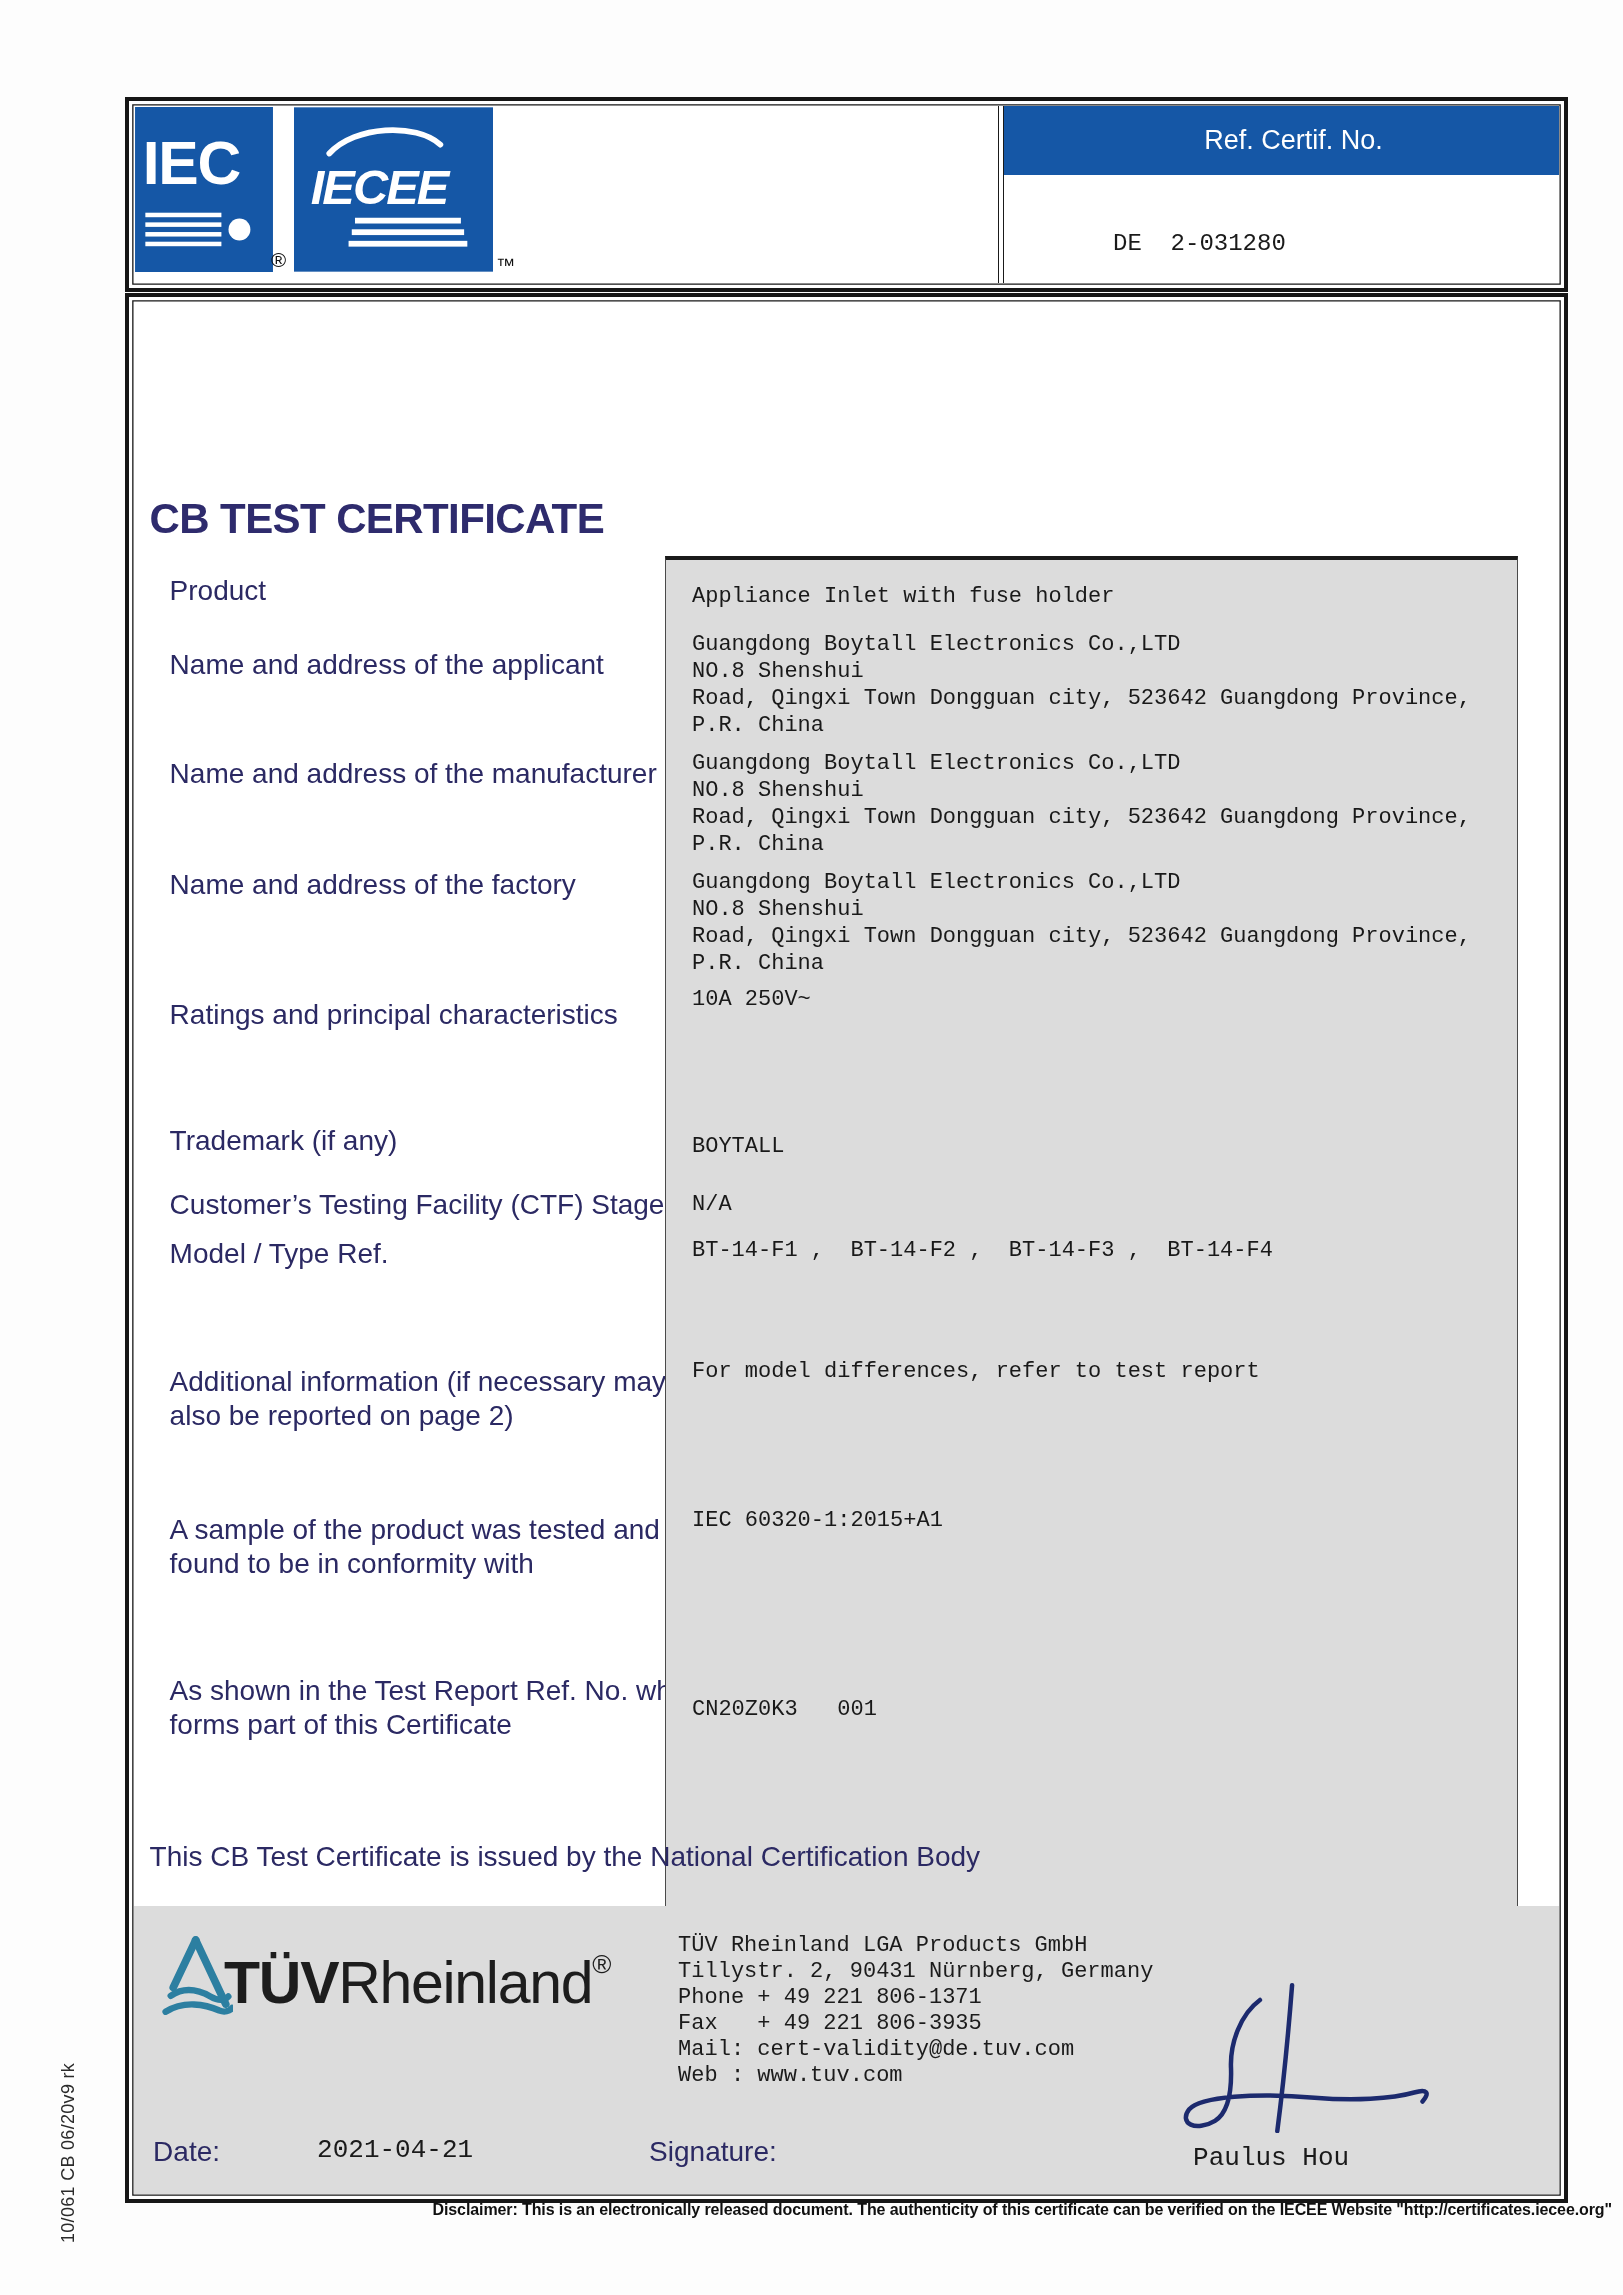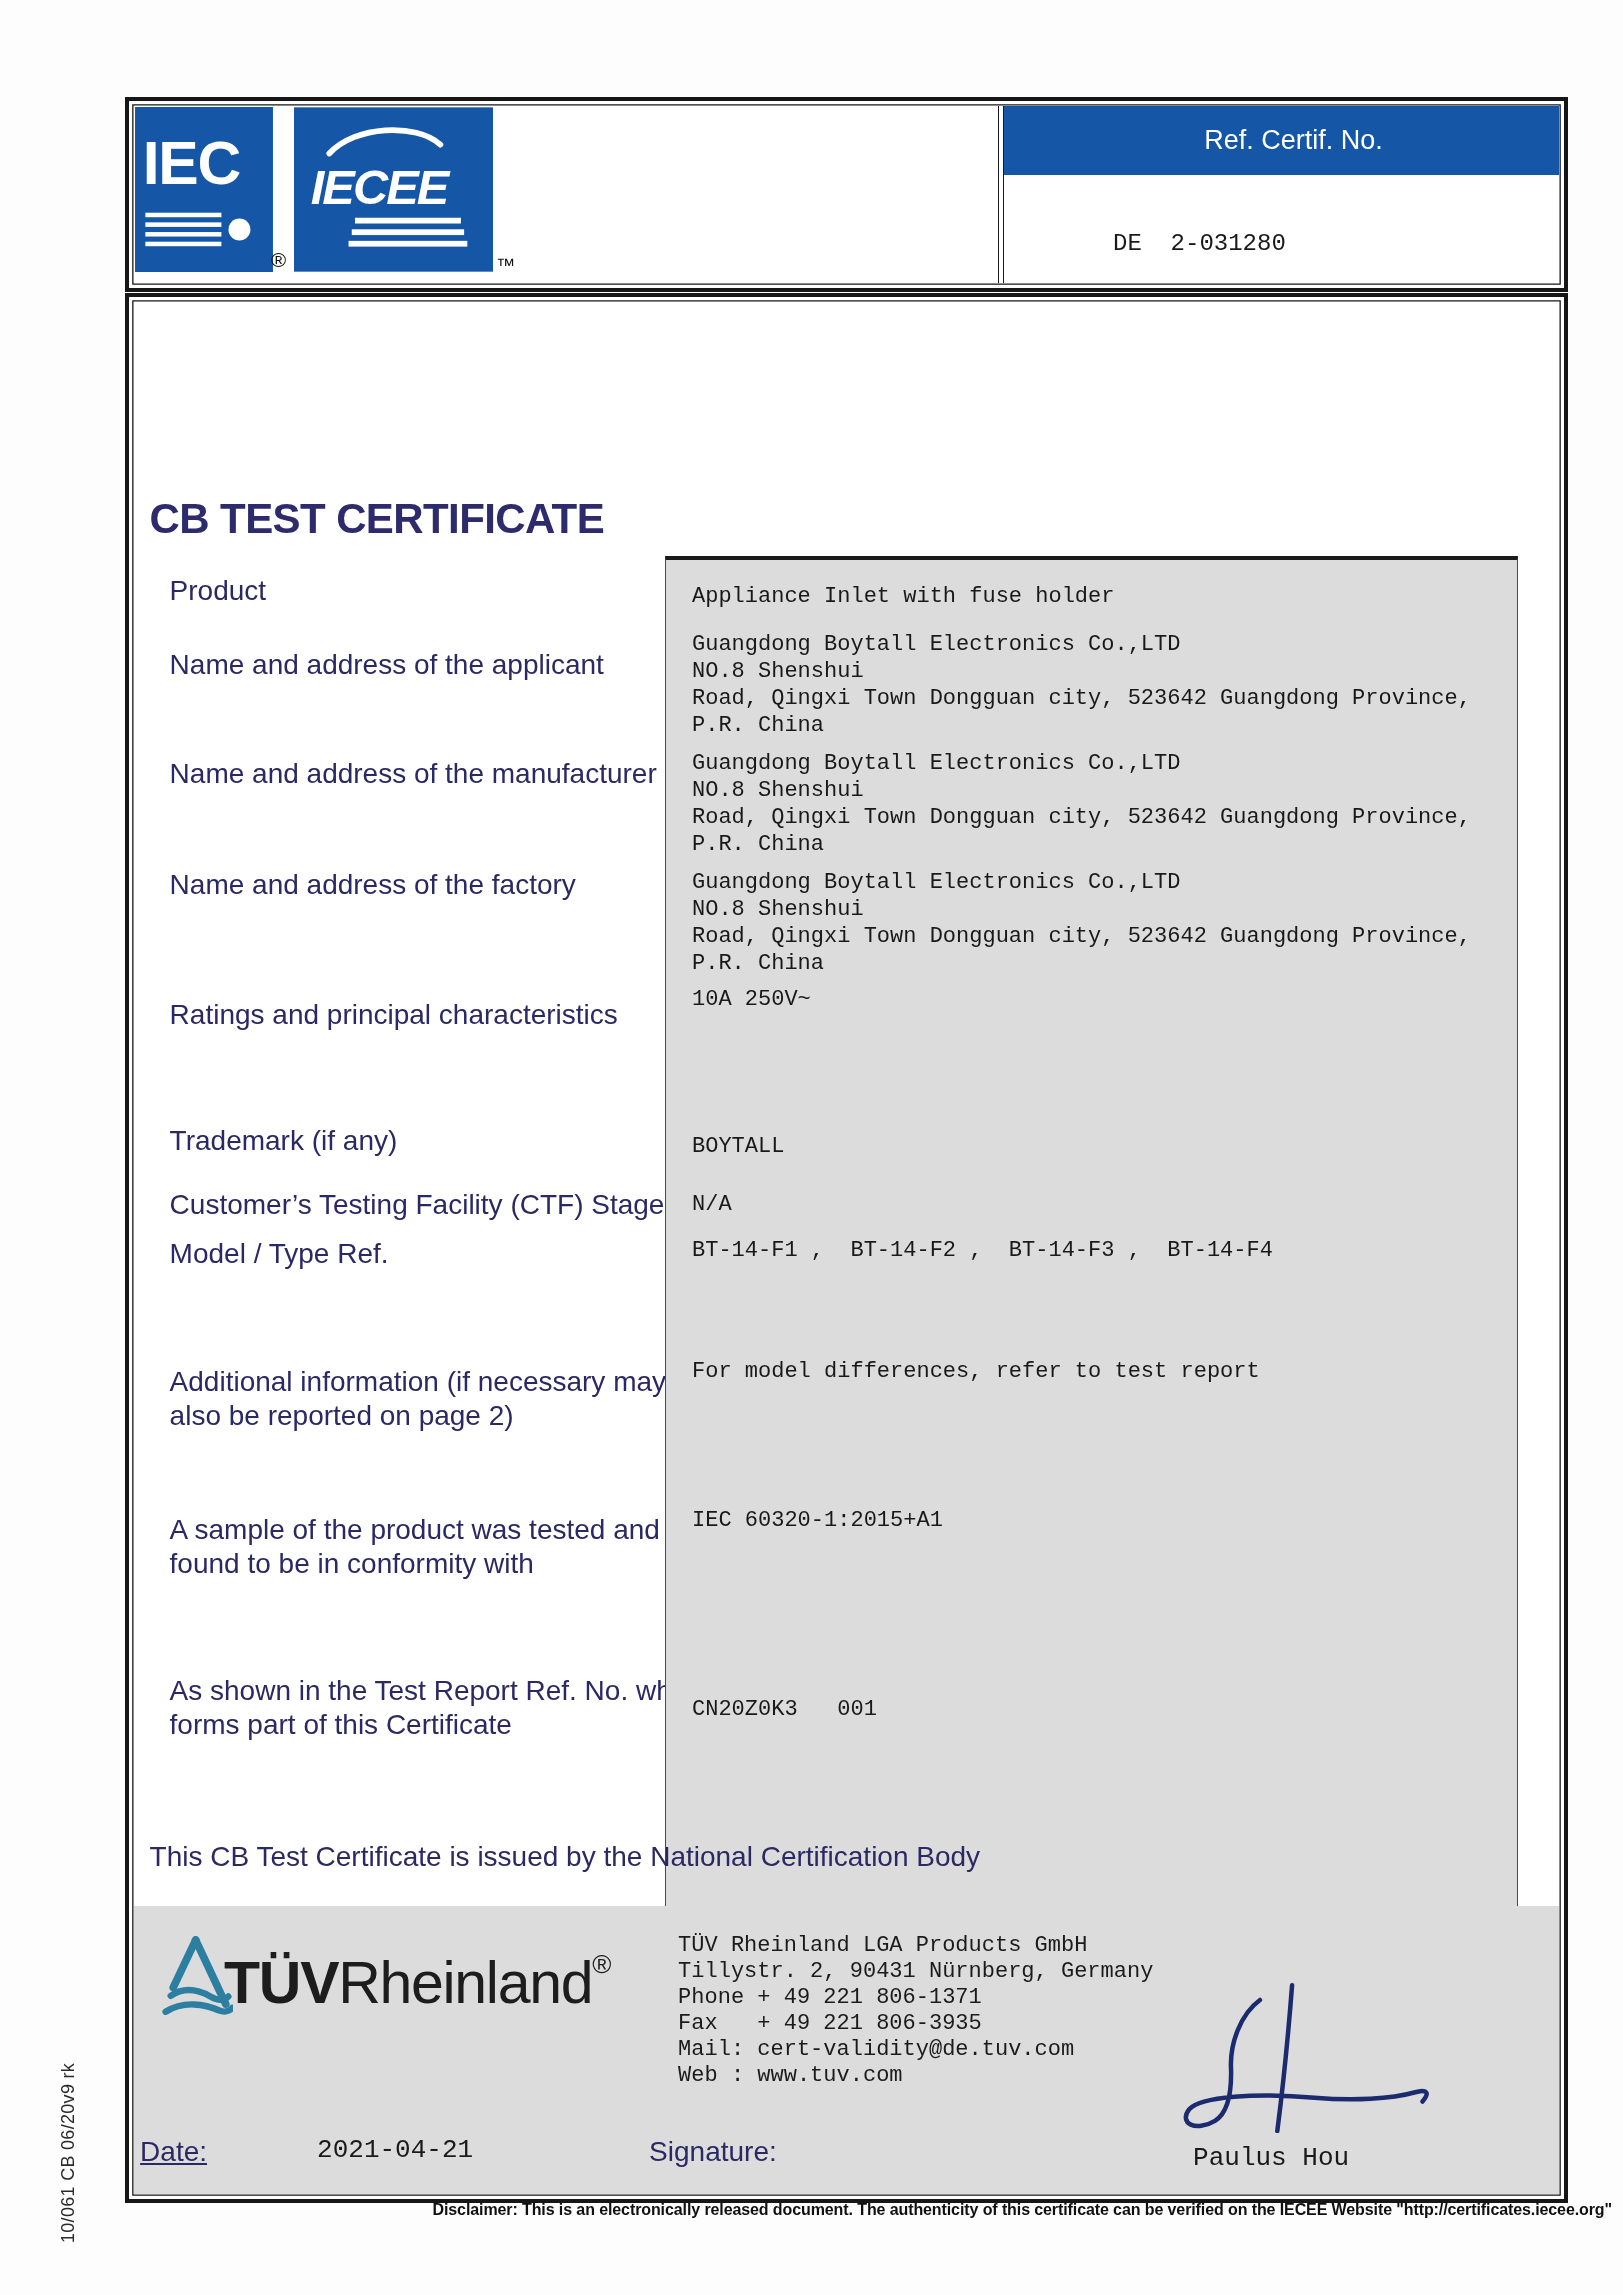--- a/index.html
+++ b/index.html
@@ -78,21 +78,21 @@
   .footer-band{position:absolute;left:5.1px;right:5.1px;bottom:5.1px;top:1609px;background:#dcdcdc;}
   .tuv-logo{position:absolute;left:24.5px;top:29px;}
   .tuv-wordmark{position:absolute;left:90px;top:45px;font-size:59px;color:#1d1d1d;
     letter-spacing:-1.3px;line-height:1;}
   .tuv-wordmark .b{font-weight:700;}
   .tuv-wordmark .reg{font-size:26px;vertical-align:30px;letter-spacing:0;}
   .ncb-contact{position:absolute;left:544px;top:27px;font-family:"Liberation Mono",monospace;
     font-size:22px;line-height:26px;color:#1b1b1b;white-space:pre;}
   .signature-svg{position:absolute;left:1026px;top:76px;}
   .ft-label{position:absolute;color:#2b2963;font-size:28px;}
-  .date-label{left:6px;top:230px;text-decoration:underline;}
+  .date-label{left:19px;top:230px;}
   .sig-label{left:515px;top:230px;}
   .ft-mono{position:absolute;font-family:"Liberation Mono",monospace;font-size:26px;color:#1a1a1a;white-space:pre;}
   .date-value{left:183px;top:229px;}
   .signer-name{left:1059px;top:237px;}
 
   
   .disclaimer{position:absolute;left:132px;top:2201px;width:1480px;color:#101010;
     font-size:16px;font-weight:700;letter-spacing:-0.1px;text-align:right;}
   .side-note{position:absolute;left:58px;top:1960px;height:283px;
     writing-mode:vertical-rl;transform:rotate(180deg);

